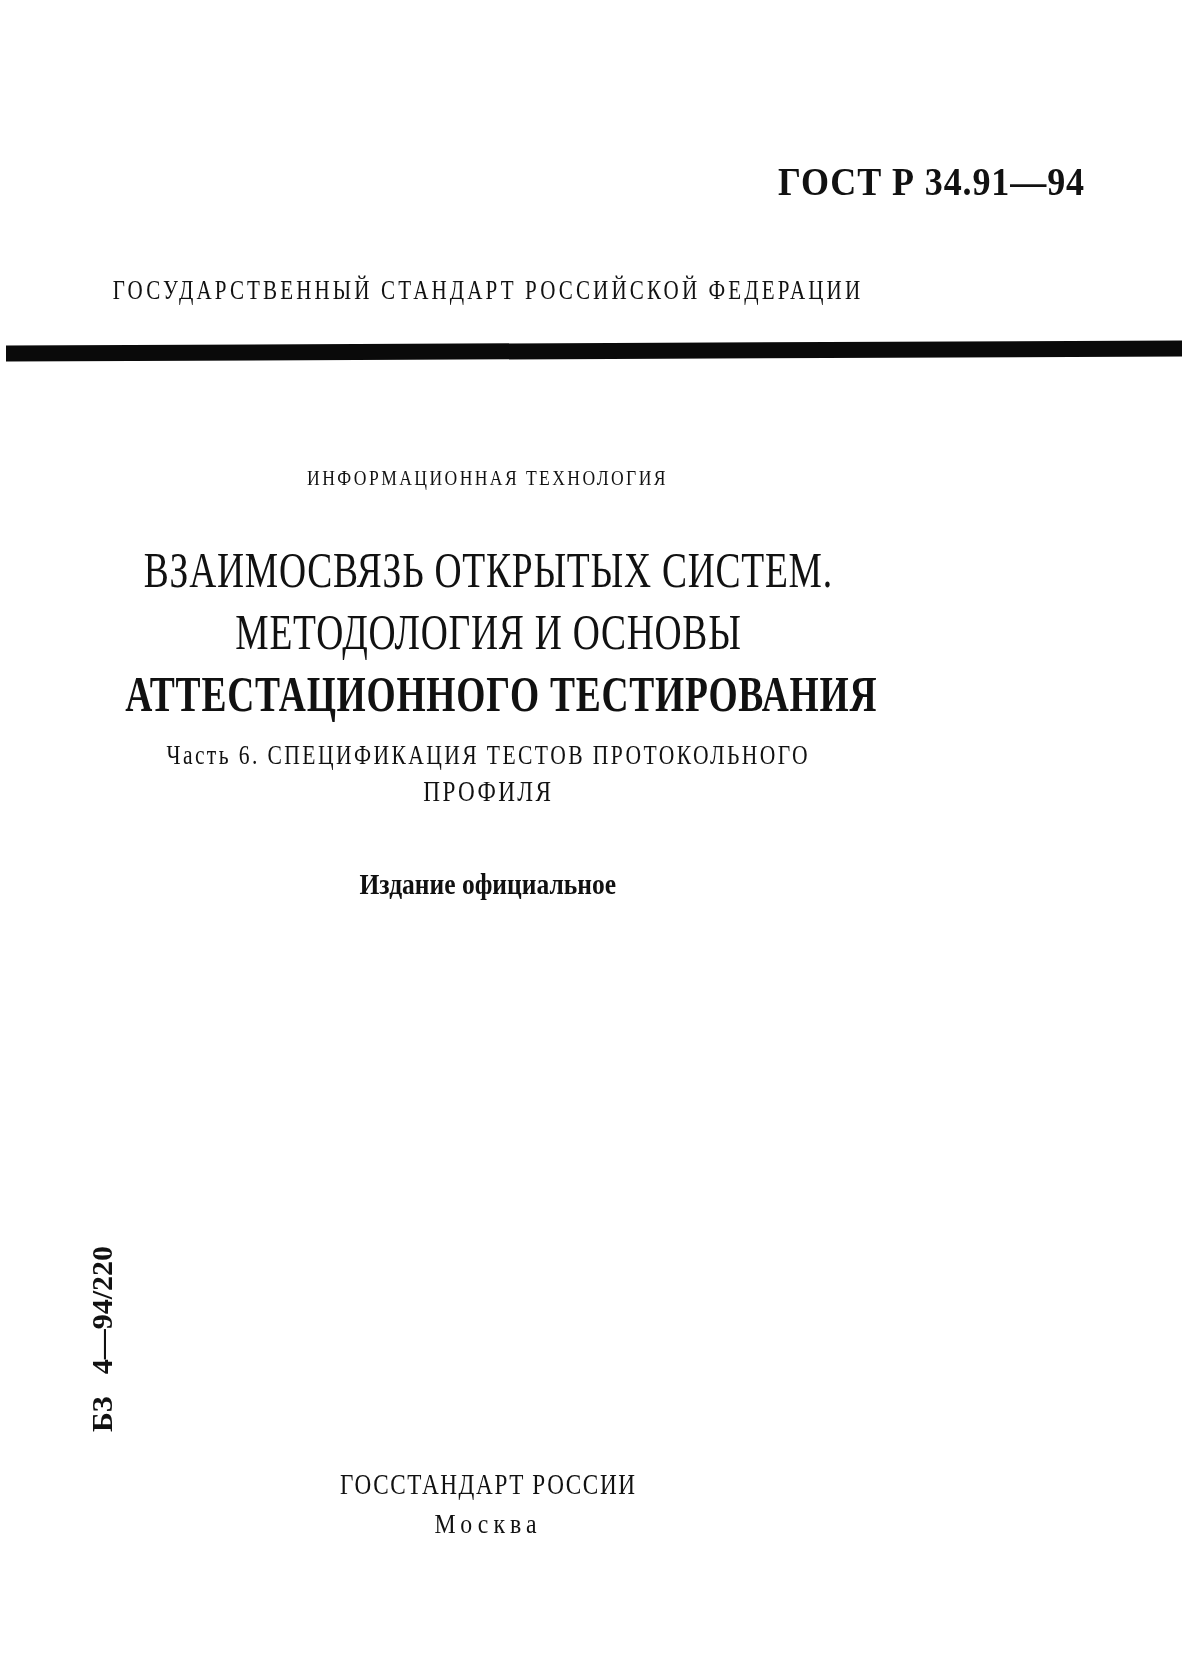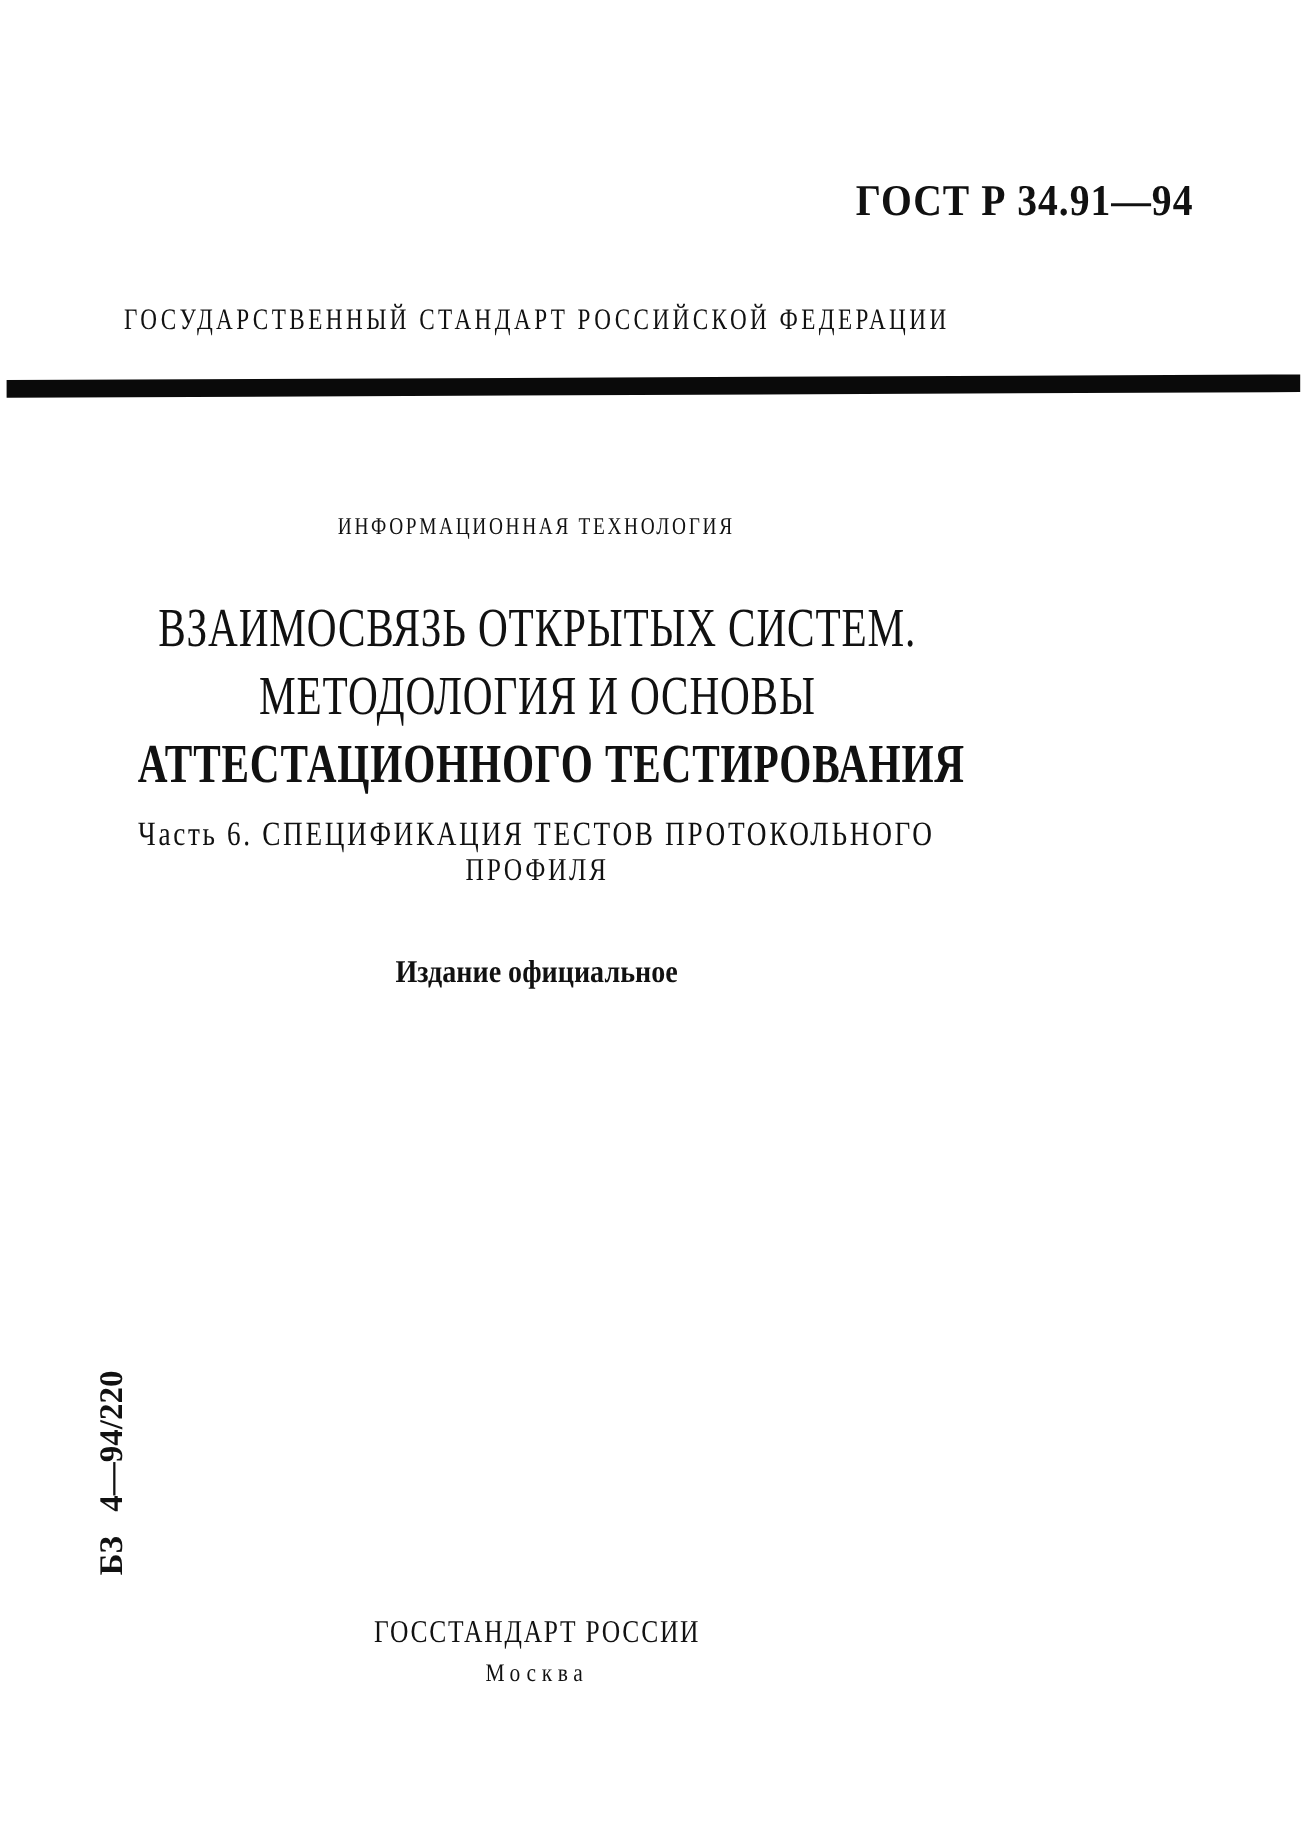--- a/index.html
+++ b/index.html
@@ -61,21 +61,21 @@
       font-size: 50px;
       letter-spacing: 1px;
       line-height: 60px;
     }
     .main-title .condensed { transform: scaleX(0.75); }
     #title-line-1 { top: 540px; text-decoration: underline; }
     #title-line-2 { top: 602px; }
     #title-line-3 { top: 664px; font-weight: bold; }
     #part-line {
       top: 740px;
-      font-size: 31px;
+      font-size: 27px;
       letter-spacing: 3px;
     }
     #part-line .condensed { transform: scaleX(0.8); }
     #part-line-2 {
       top: 775px;
       font-size: 29px;
       letter-spacing: 3px;
     }
     #part-line-2 .condensed { transform: scaleX(0.8); }
     #edition {
@@ -96,21 +96,21 @@
     }
     #side-code-wrap .gap { display: inline-block; width: 22px; }
     #publisher {
       top: 1468px;
       font-size: 29px;
       letter-spacing: 2px;
     }
     #publisher .condensed { transform: scaleX(0.8); }
     #city {
       top: 1508px;
-      font-size: 23px;
+      font-size: 28px;
       letter-spacing: 6px;
     }
     #city .condensed { transform: scaleX(0.85); }
   </style>
 </head>
 <body>
 
 <div class="abs" id="gost-number">ГОСТ Р 34.91—94</div>
 
 <div class="center-block" id="federation-header">

